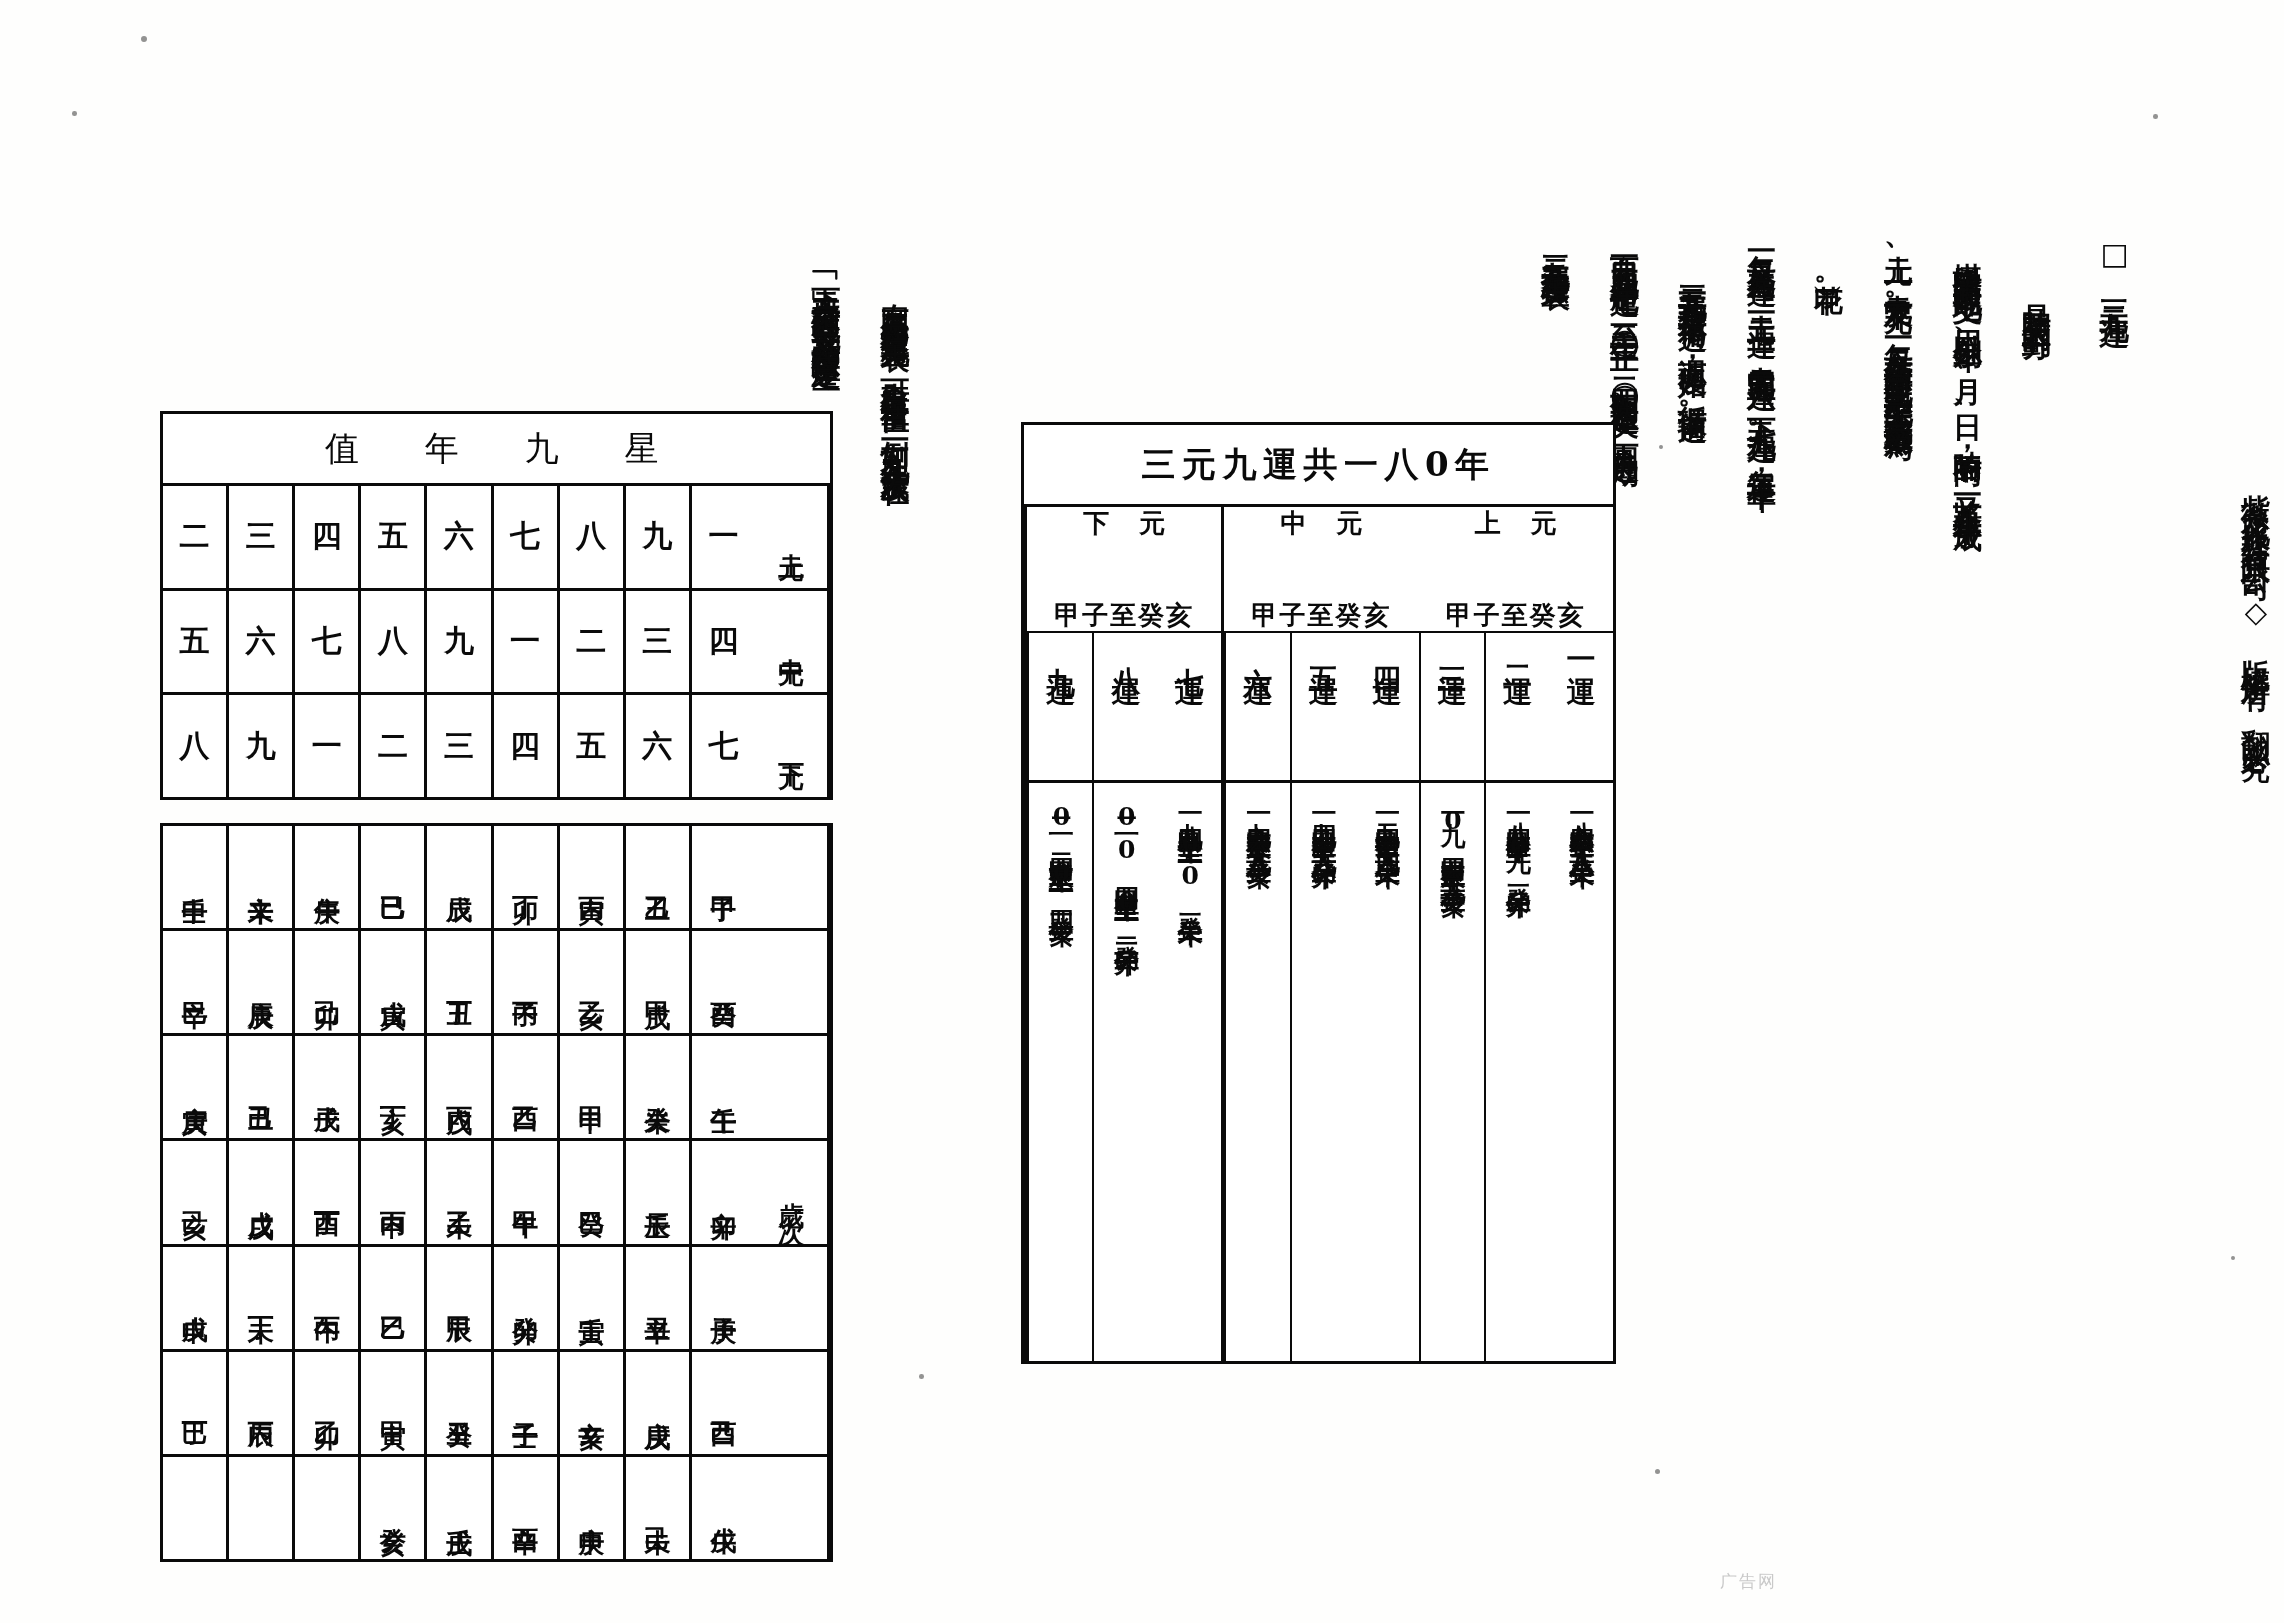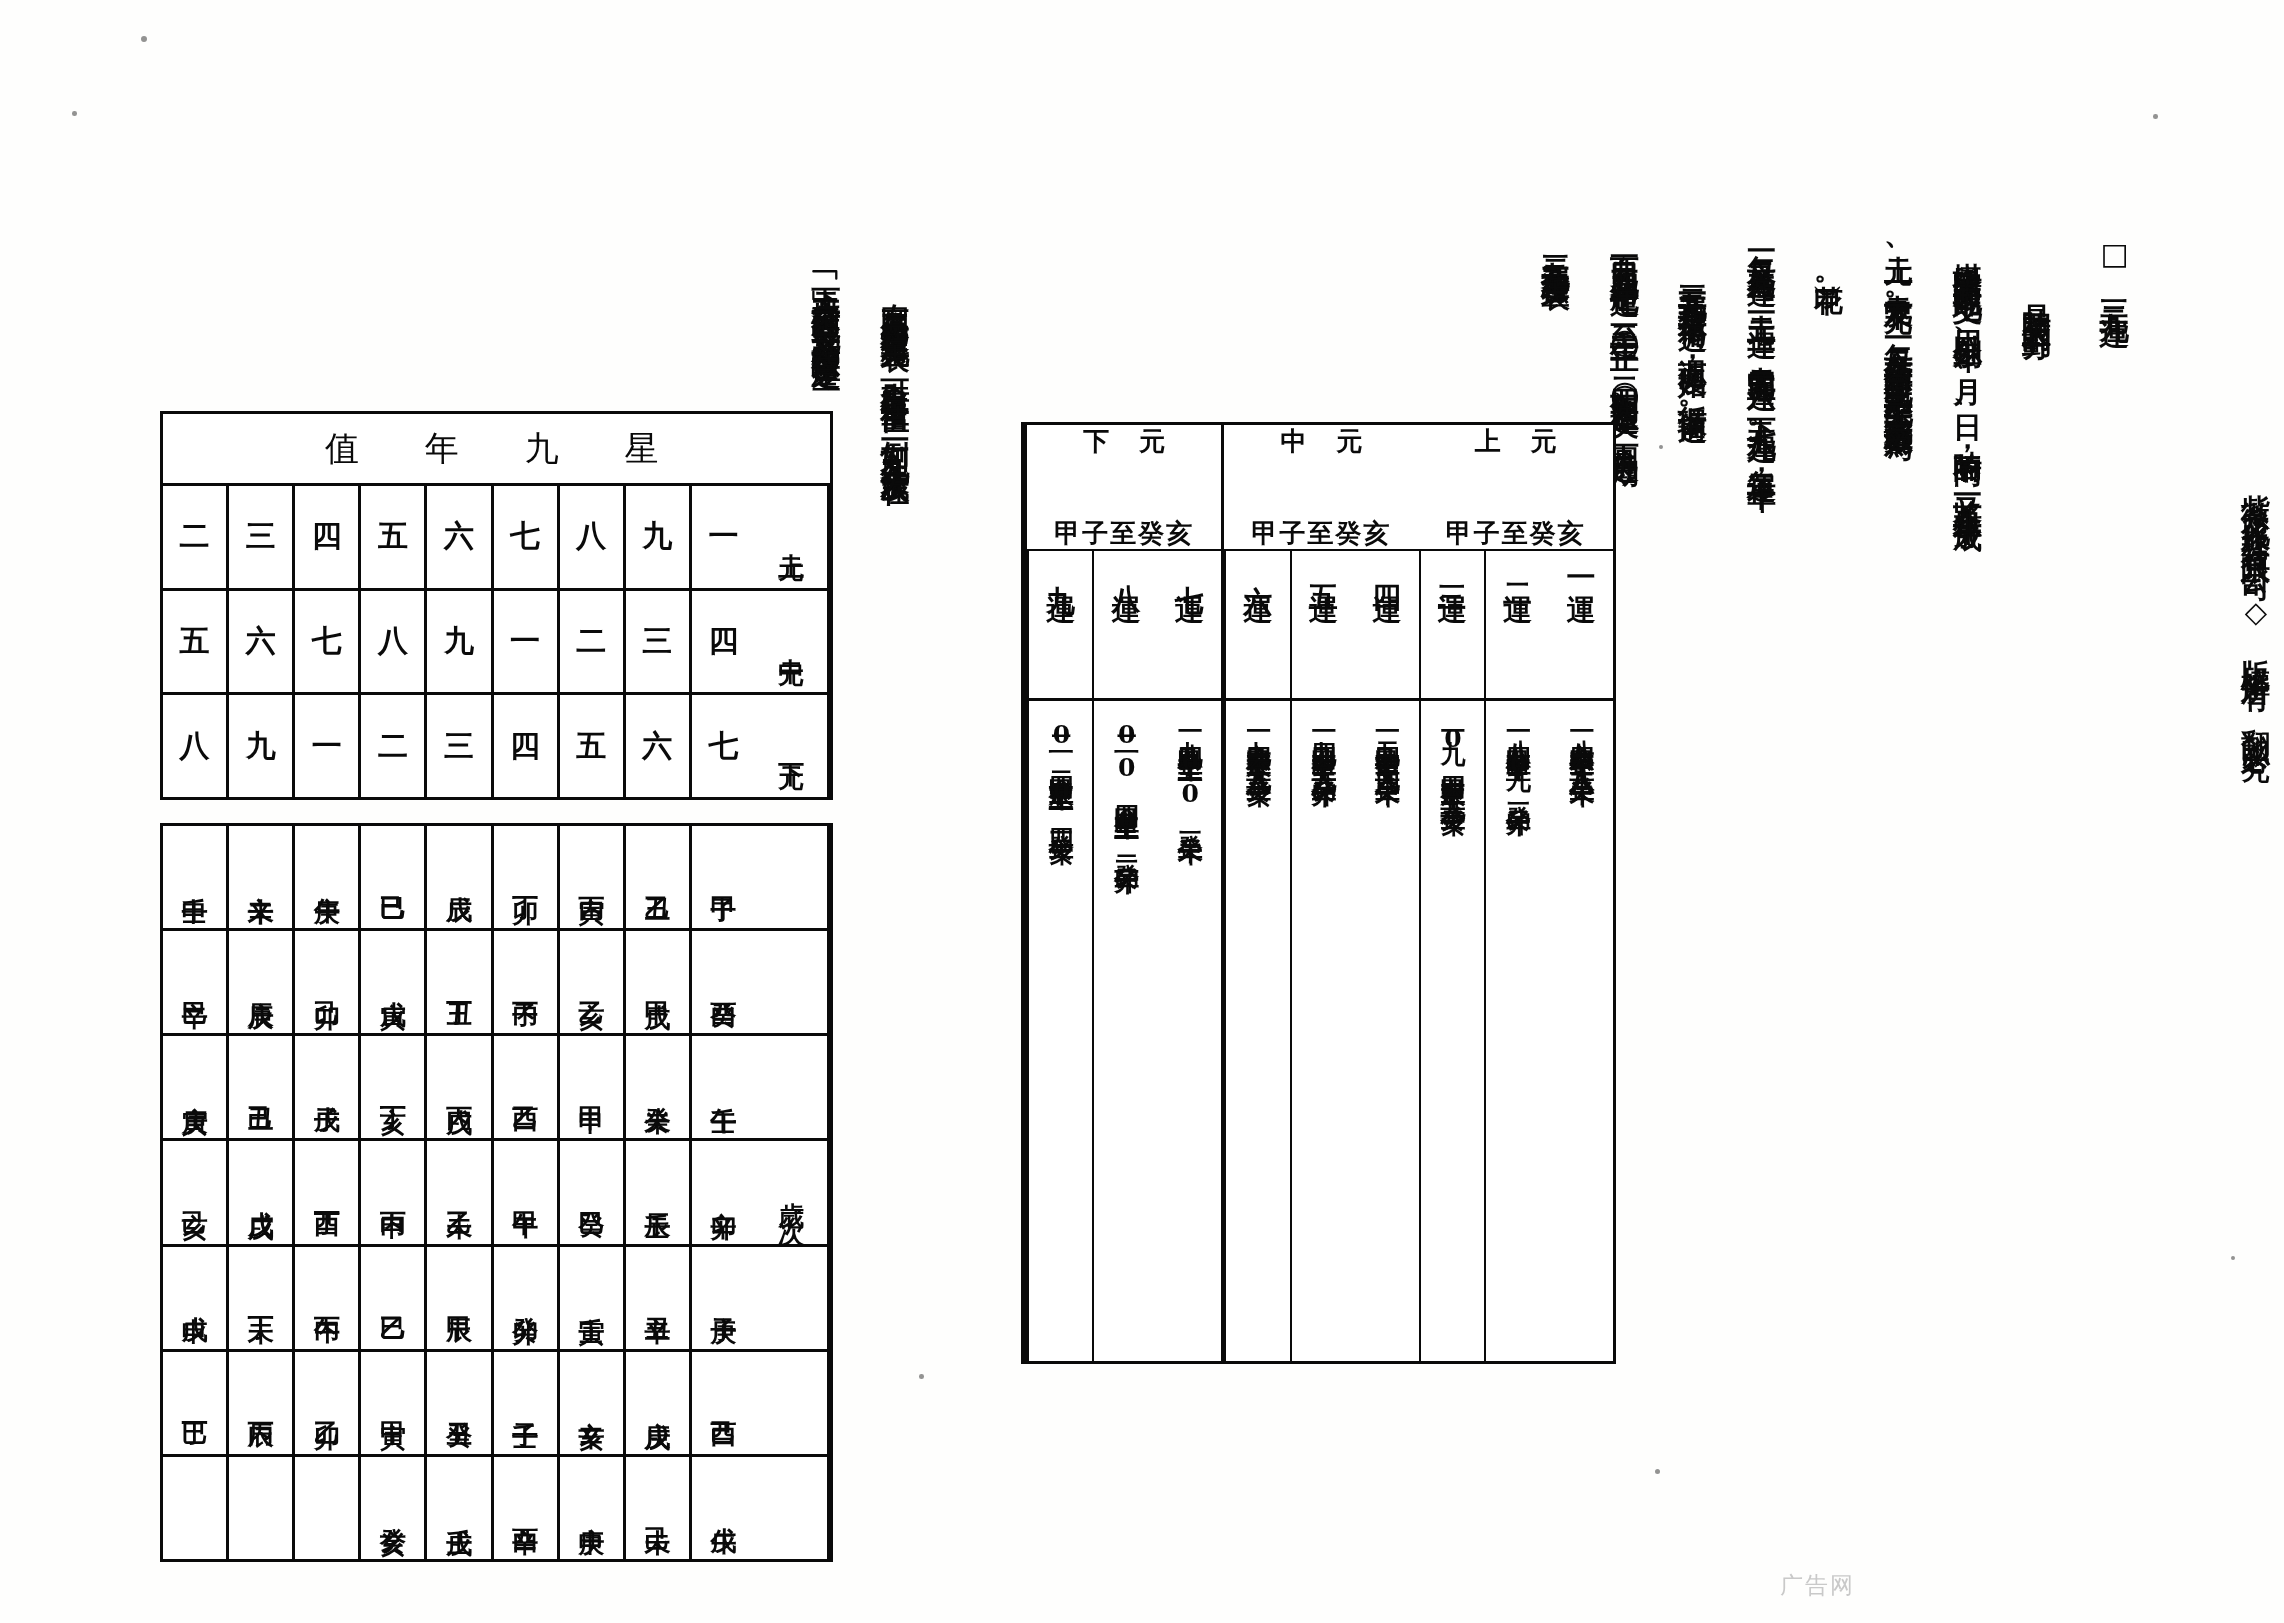--- a/index.html
+++ b/index.html
@@ -133,22 +133,22 @@
   #t-suici .rowhead{
     flex:0 0 72px; border-left:none; border-right:3.3px solid #0a0a0a;
     display:flex; align-items:center; justify-content:center;
   }
   #t-suici .rowhead .vtext{font-size:26px;letter-spacing:17px;padding-top:13px;}
   #t-suici .rowhead.blank{border-right:3.3px solid #0a0a0a;}
 
   
   .speck{position:absolute;background:#3a3a3a;border-radius:50%;opacity:.55;}
   .watermark{
-    position:absolute;left:1780px;top:1570px;
-    font-size:23px;color:#c9c9c9;letter-spacing:2px;
+    position:absolute;left:1720px;top:1570px;
+    font-size:17px;color:#c9c9c9;letter-spacing:2px;
     font-family:"DejaVu Sans","Liberation Sans",sans-serif;
   }
 </style>
 </head>
 <body>
 
 <div class="page">
 
   <div class="vtext col-head">□三元九運：</div>
   <div class="vtext col-lead">是時間上的劃分。</div>
@@ -160,20 +160,21 @@
   <div class="vtext c-body col-p5">三元九運共一百八十年為一週，週而復始，循環前進。</div>
   <div class="vtext c-body col-p6">自西元一九八四年起七運，至二〇〇三年止；二〇〇四年則起八運矣。下圖為近期</div>
   <div class="vtext c-body" style="position:absolute;top:232px;right:713px;letter-spacing:3.3px;font-size:29px;">三元九運分運檢查表。</div>
 
   <div class="vtext publisher">紫微文化服務社有限公司　◇版權所有　翻印必究◇</div>
 
   <div class="vtext mid-p1">左圖為三元各運之值年九星表，可查出何年何星當值。例如一九九一年辛未歲次在</div>
   <div class="vtext mid-p2">「下元」之橫行內可查得「九紫」右弼為該年當值之令星。</div>
 
   <div id="t-sanyuan">
+    <div class="tcap">三元九運共一八0年</div>
     <div class="yuan-row">
 
       <div class="yuan">
         <div class="yuan-head">
           <div class="ln1">下 元</div>
           <div class="ln2">甲子至癸亥</div>
         </div>
         <div class="luns">
           <div class="lun">
             <div class="lun-name">

